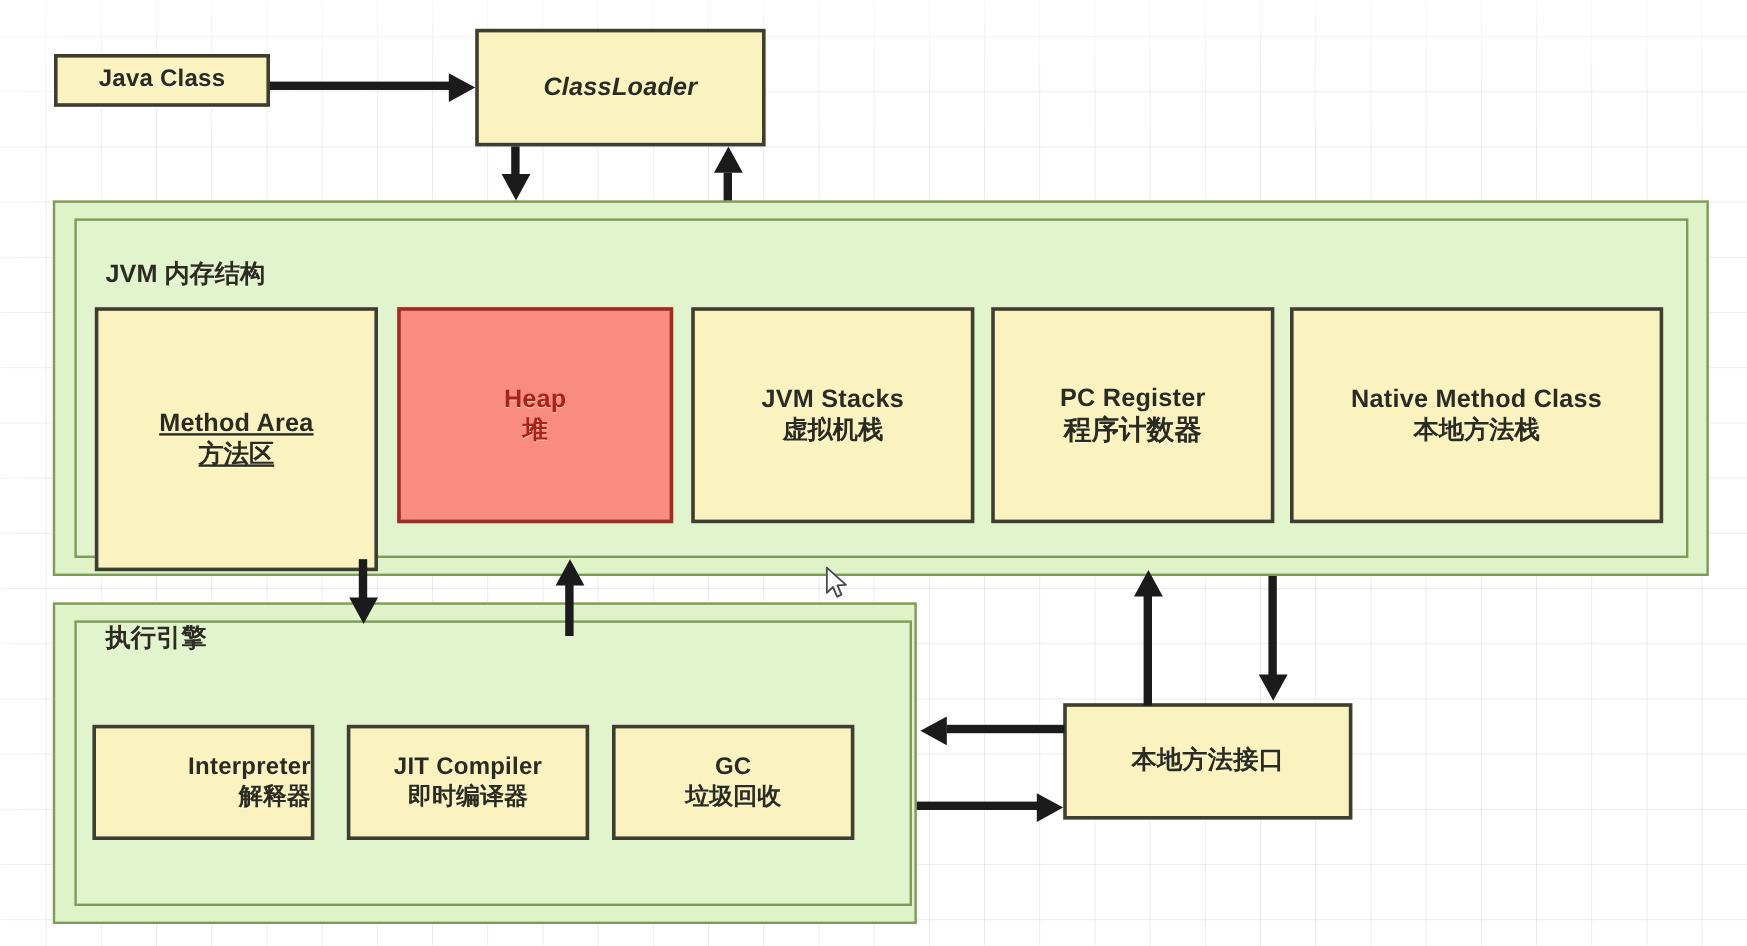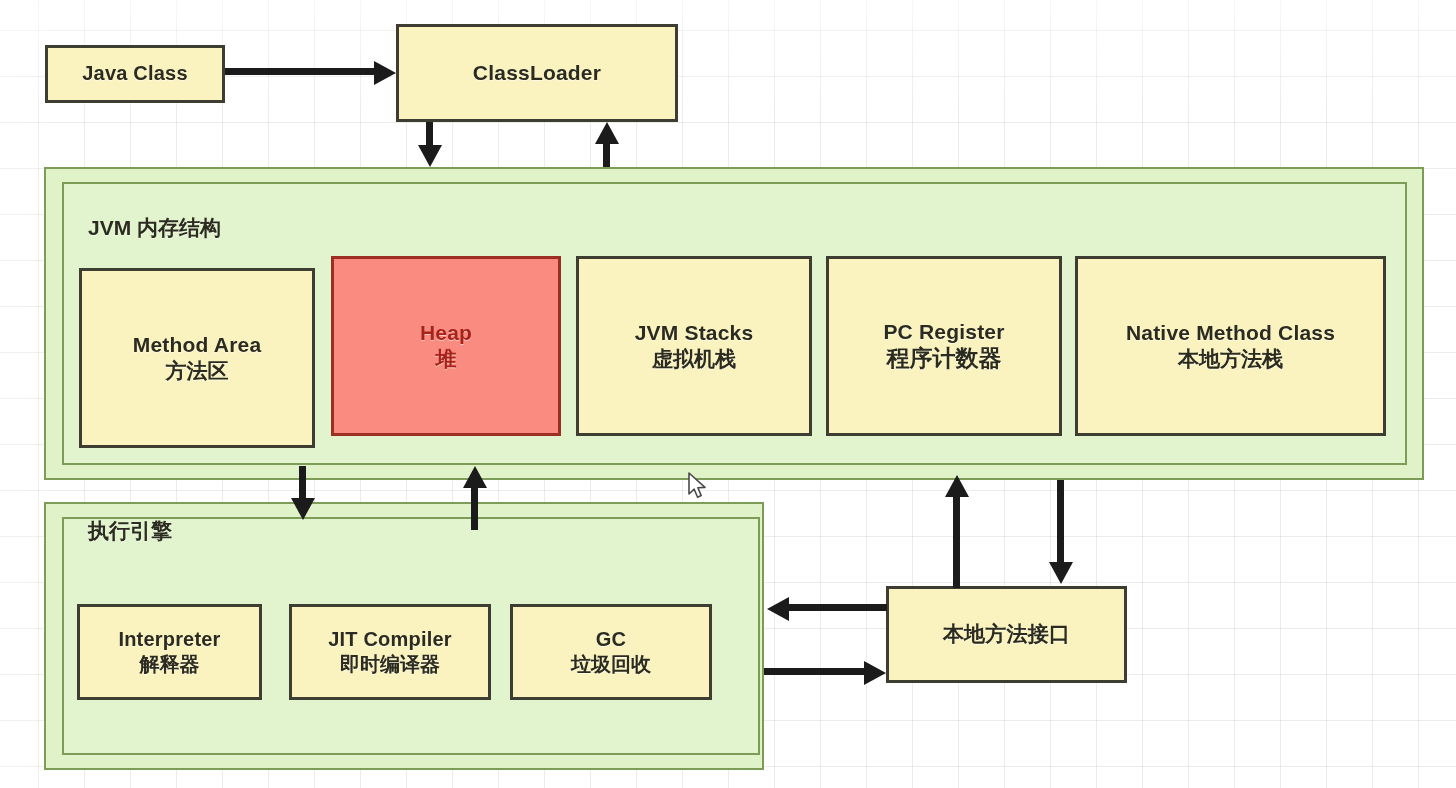--- a/index.html
+++ b/index.html
@@ -119,42 +119,42 @@
     position: absolute;
     z-index: 20;
     pointer-events: none;
   }
 </style>
 </head>
 <body>
 
 <div id="canvas">
 
-  <div class="node" style="left:45px; top:45px; width:180px; height:58px;">
+  <div class="node" style="left:45px; top:45px; width:180px; height:44px;">
     <div class="ttl" style="font-size:20px;">Java Class</div>
   </div>
 
-  <div class="node" style="left:396px; top:24px; width:282px; height:98px;">
+  <div class="node" style="left:396px; top:24px; width:242px; height:98px;font-style:italic;">
     <div class="ttl" style="font-size:21px;">ClassLoader</div>
   </div>
 
   <div class="arrow-line" style="left:225px; top:68px; width:150px; height:7px;"></div>
   <div class="arrow-head ah-right" style="left:374px; top:60.5px;"></div>
 
   <div class="arrow-line" style="left:426px; top:122px; width:7px; height:24px;"></div>
   <div class="arrow-head ah-down" style="left:417.5px; top:145px;"></div>
 
   <div class="arrow-line" style="left:603px; top:144px; width:7px; height:23px;"></div>
   <div class="arrow-head ah-up" style="left:594.5px; top:122px;"></div>
 
   <div class="group" style="left:44px; top:167px; width:1380px; height:313px;"></div>
   <div class="group inner" style="left:62px; top:182px; width:1345px; height:283px;"></div>
   <div class="group-label" style="left:88px; top:214px; font-size:21px;">JVM 内存结构</div>
 
-  <div class="node" style="left:79px; top:268px; width:236px; height:180px;">
+  <div class="node" style="left:79px; top:256px; width:236px; height:220px;text-decoration:underline;">
     <div class="ttl" style="font-size:21px;">Method Area</div>
     <div class="sub" style="font-size:21px;">方法区</div>
   </div>
 
   <div class="node" style="left:331px; top:256px; width:230px; height:180px; background:#f98b80; border-color:#9c2f22; color:#a8221a;">
     <div class="ttl" style="font-size:21px;">Heap</div>
     <div class="sub" style="font-size:21px;">堆</div>
   </div>
 
   <div class="node" style="left:576px; top:256px; width:236px; height:180px;">
@@ -181,21 +181,21 @@
   <div class="arrow-line" style="left:953px; top:496px; width:7px; height:92px;"></div>
   <div class="arrow-head ah-up" style="left:944.5px; top:475px;"></div>
 
   <div class="arrow-line" style="left:1057px; top:480px; width:7px; height:84px;"></div>
   <div class="arrow-head ah-down" style="left:1048.5px; top:562px;"></div>
 
   <div class="group" style="left:44px; top:502px; width:720px; height:268px;"></div>
   <div class="group inner" style="left:62px; top:517px; width:698px; height:238px;"></div>
   <div class="group-label" style="left:88px; top:517px; font-size:21px;">执行引擎</div>
 
-  <div class="node" style="left:77px; top:604px; width:185px; height:96px;">
+  <div class="node" style="left:77px; top:604px; width:185px; height:96px;align-items:flex-end;">
     <div class="ttl" style="font-size:20px;">Interpreter</div>
     <div class="sub" style="font-size:20px;">解释器</div>
   </div>
 
   <div class="node" style="left:289px; top:604px; width:202px; height:96px;">
     <div class="ttl" style="font-size:20px;">JIT Compiler</div>
     <div class="sub" style="font-size:20px;">即时编译器</div>
   </div>
 
   <div class="node" style="left:510px; top:604px; width:202px; height:96px;">

